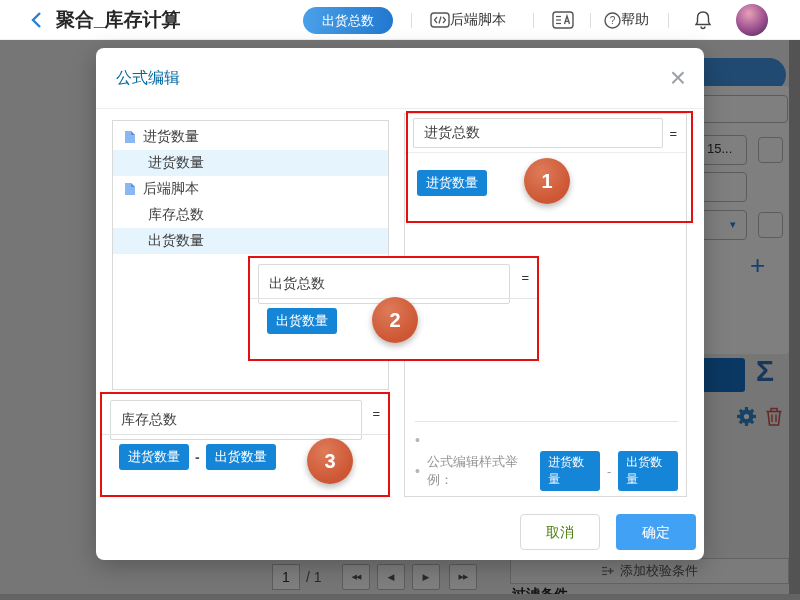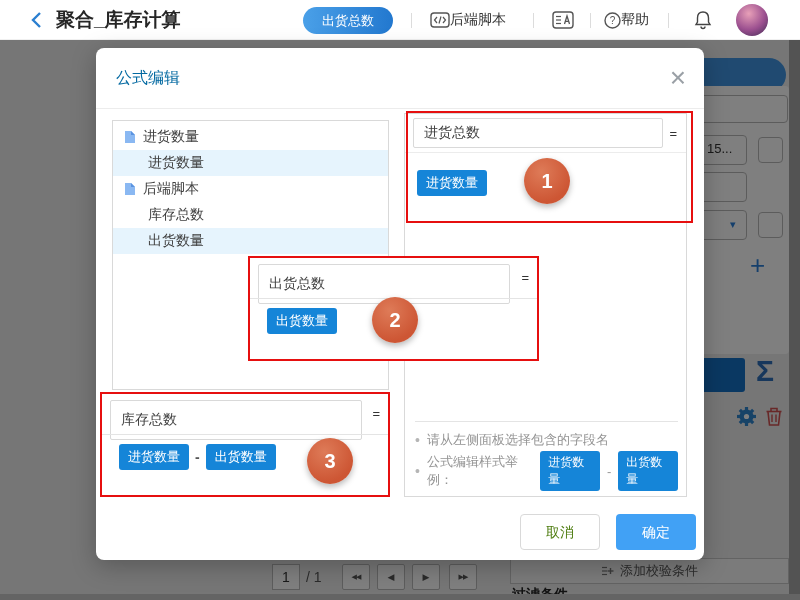--- a/index.html
+++ b/index.html
@@ -239,21 +239,20 @@
 
     <div class="fpanel">
       <div class="f-namerow">
         <input class="f-input" value="进货总数" style="">
         <span class="f-eq">=</span>
       </div>
       <span class="tag f-tag1">进货数量</span>
       <div class="f-hints">
         <div class="hint-line">
           <span class="bullet">•</span>
-          <span>请从左侧面板选择包含的字段名</span>
         </div>
         <div class="hint-line">
           <span class="bullet">•</span>
           <span>公式编辑样式举例：</span>
           <span class="hint-tag">进货数量</span>
           <span class="hint-sep">-</span>
           <span class="hint-tag">出货数量</span>
         </div>
       </div>
     </div>

